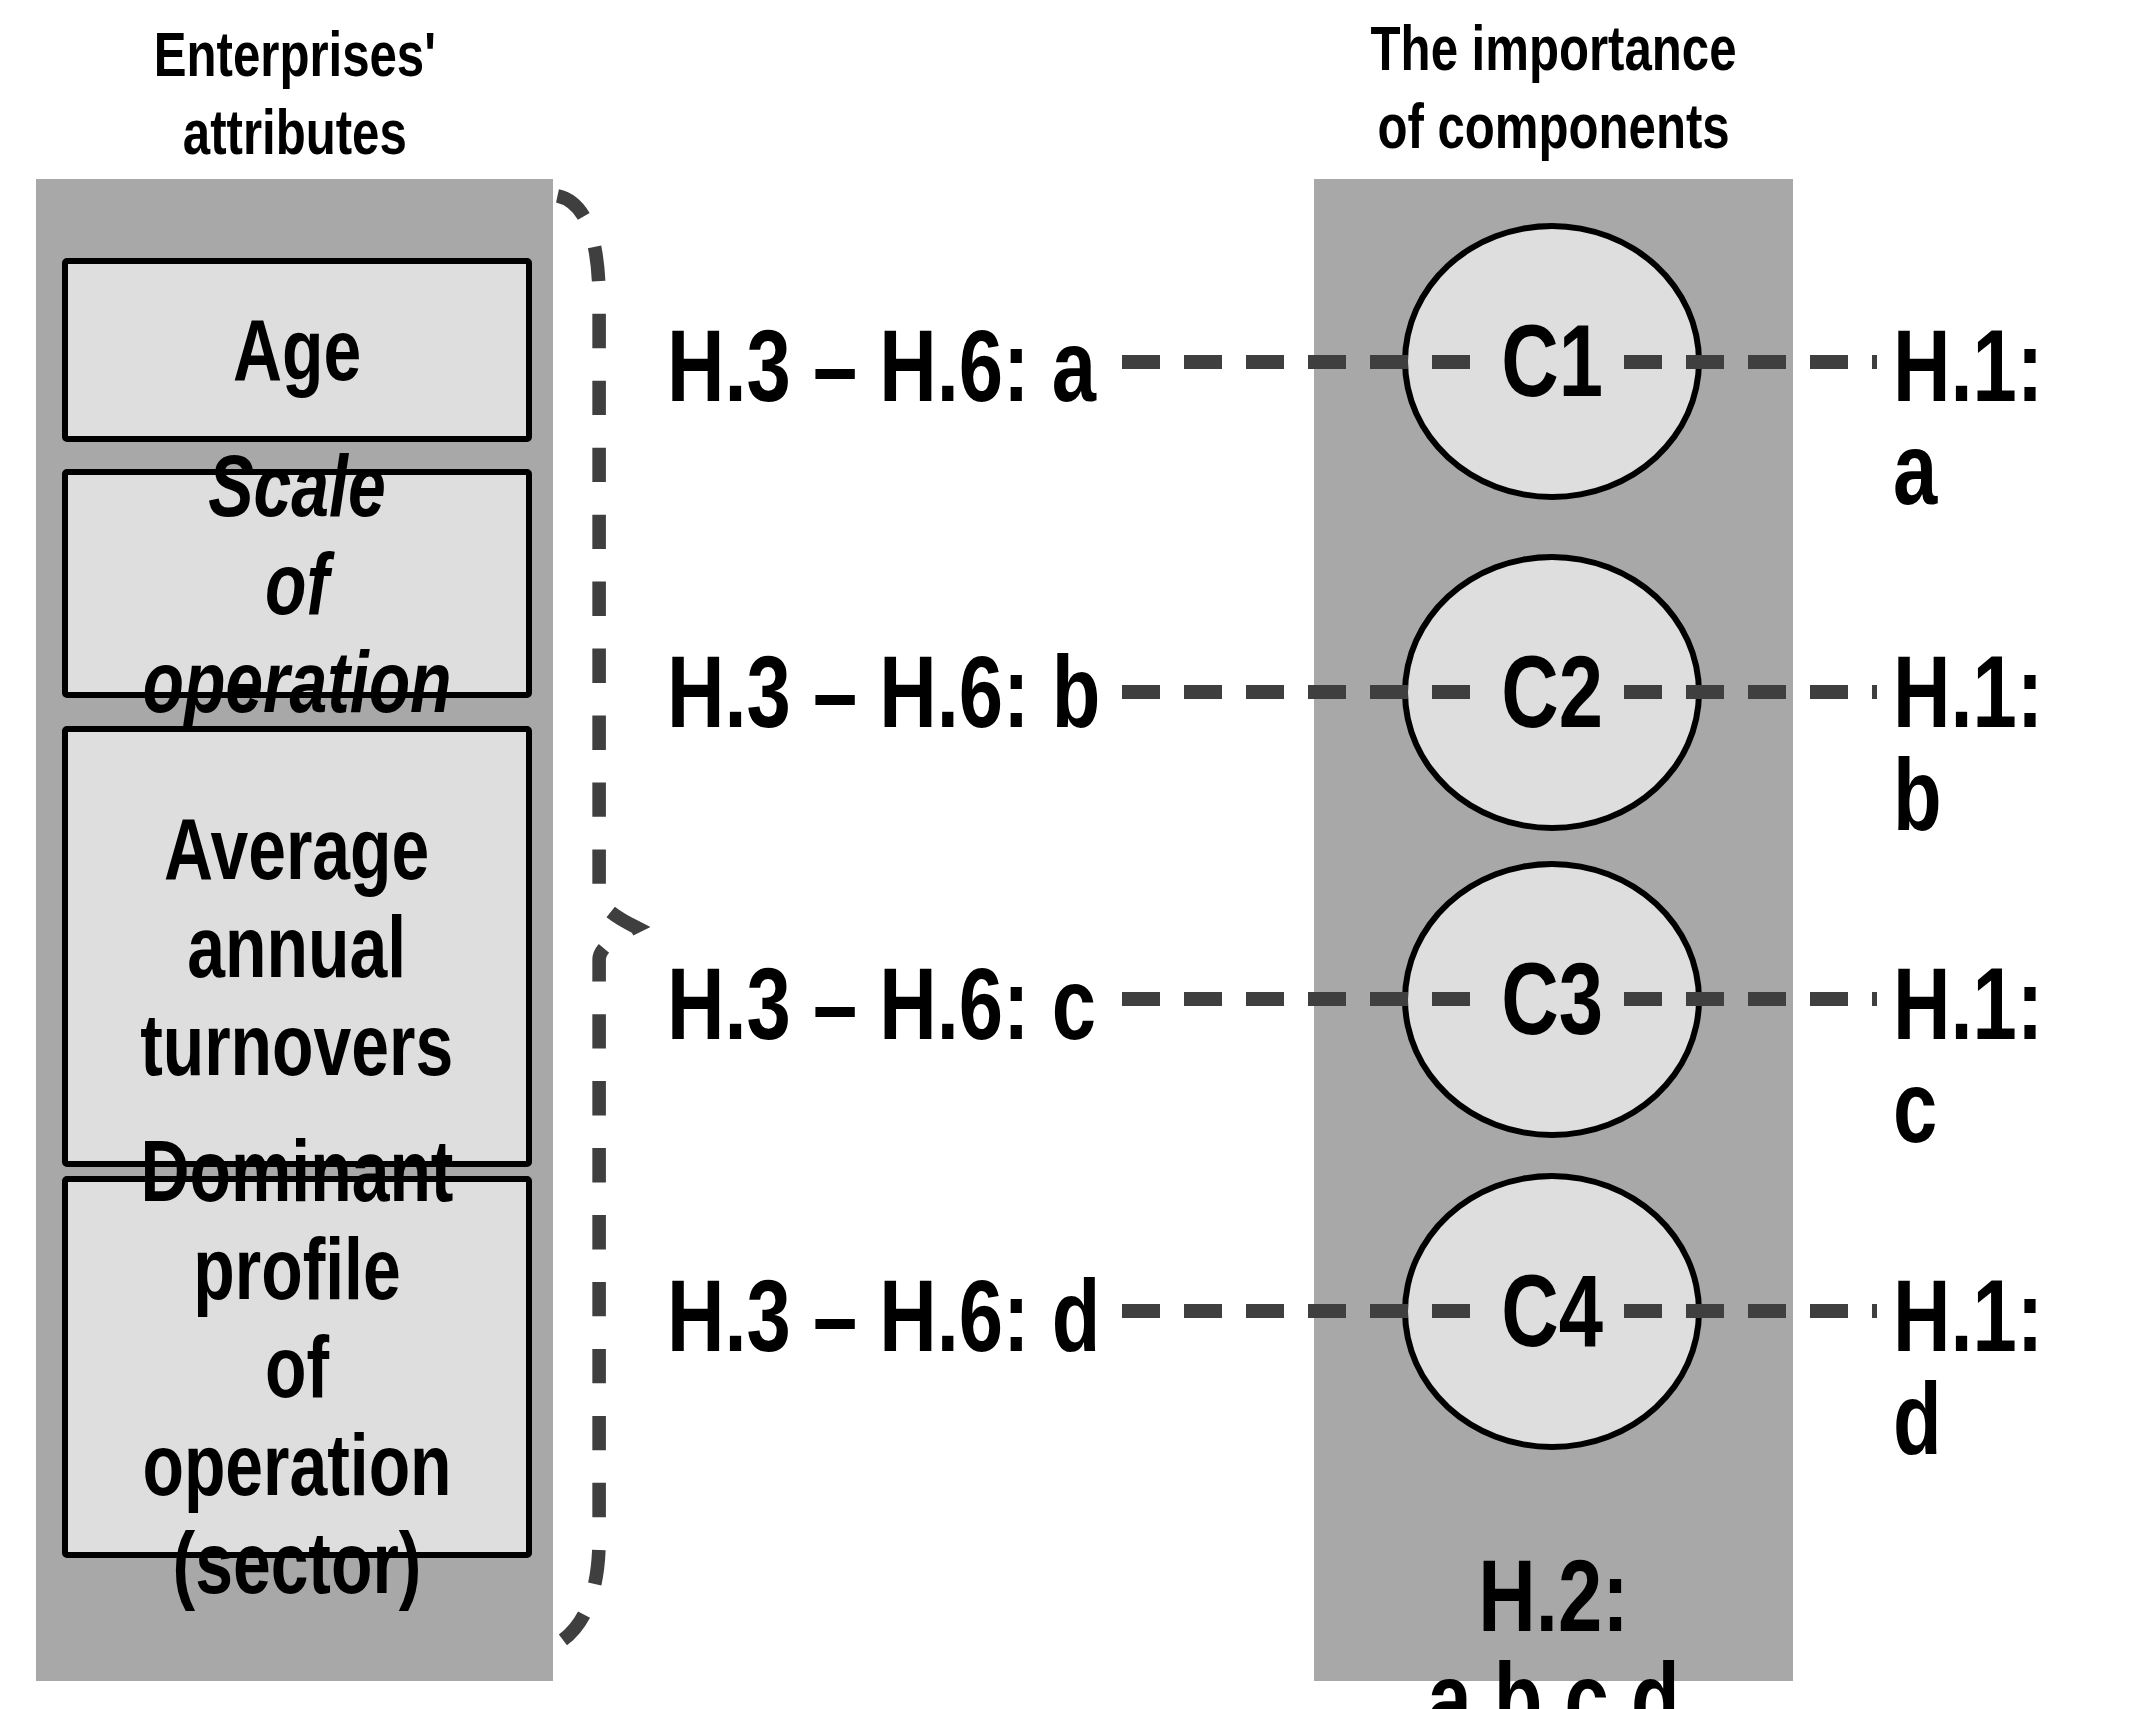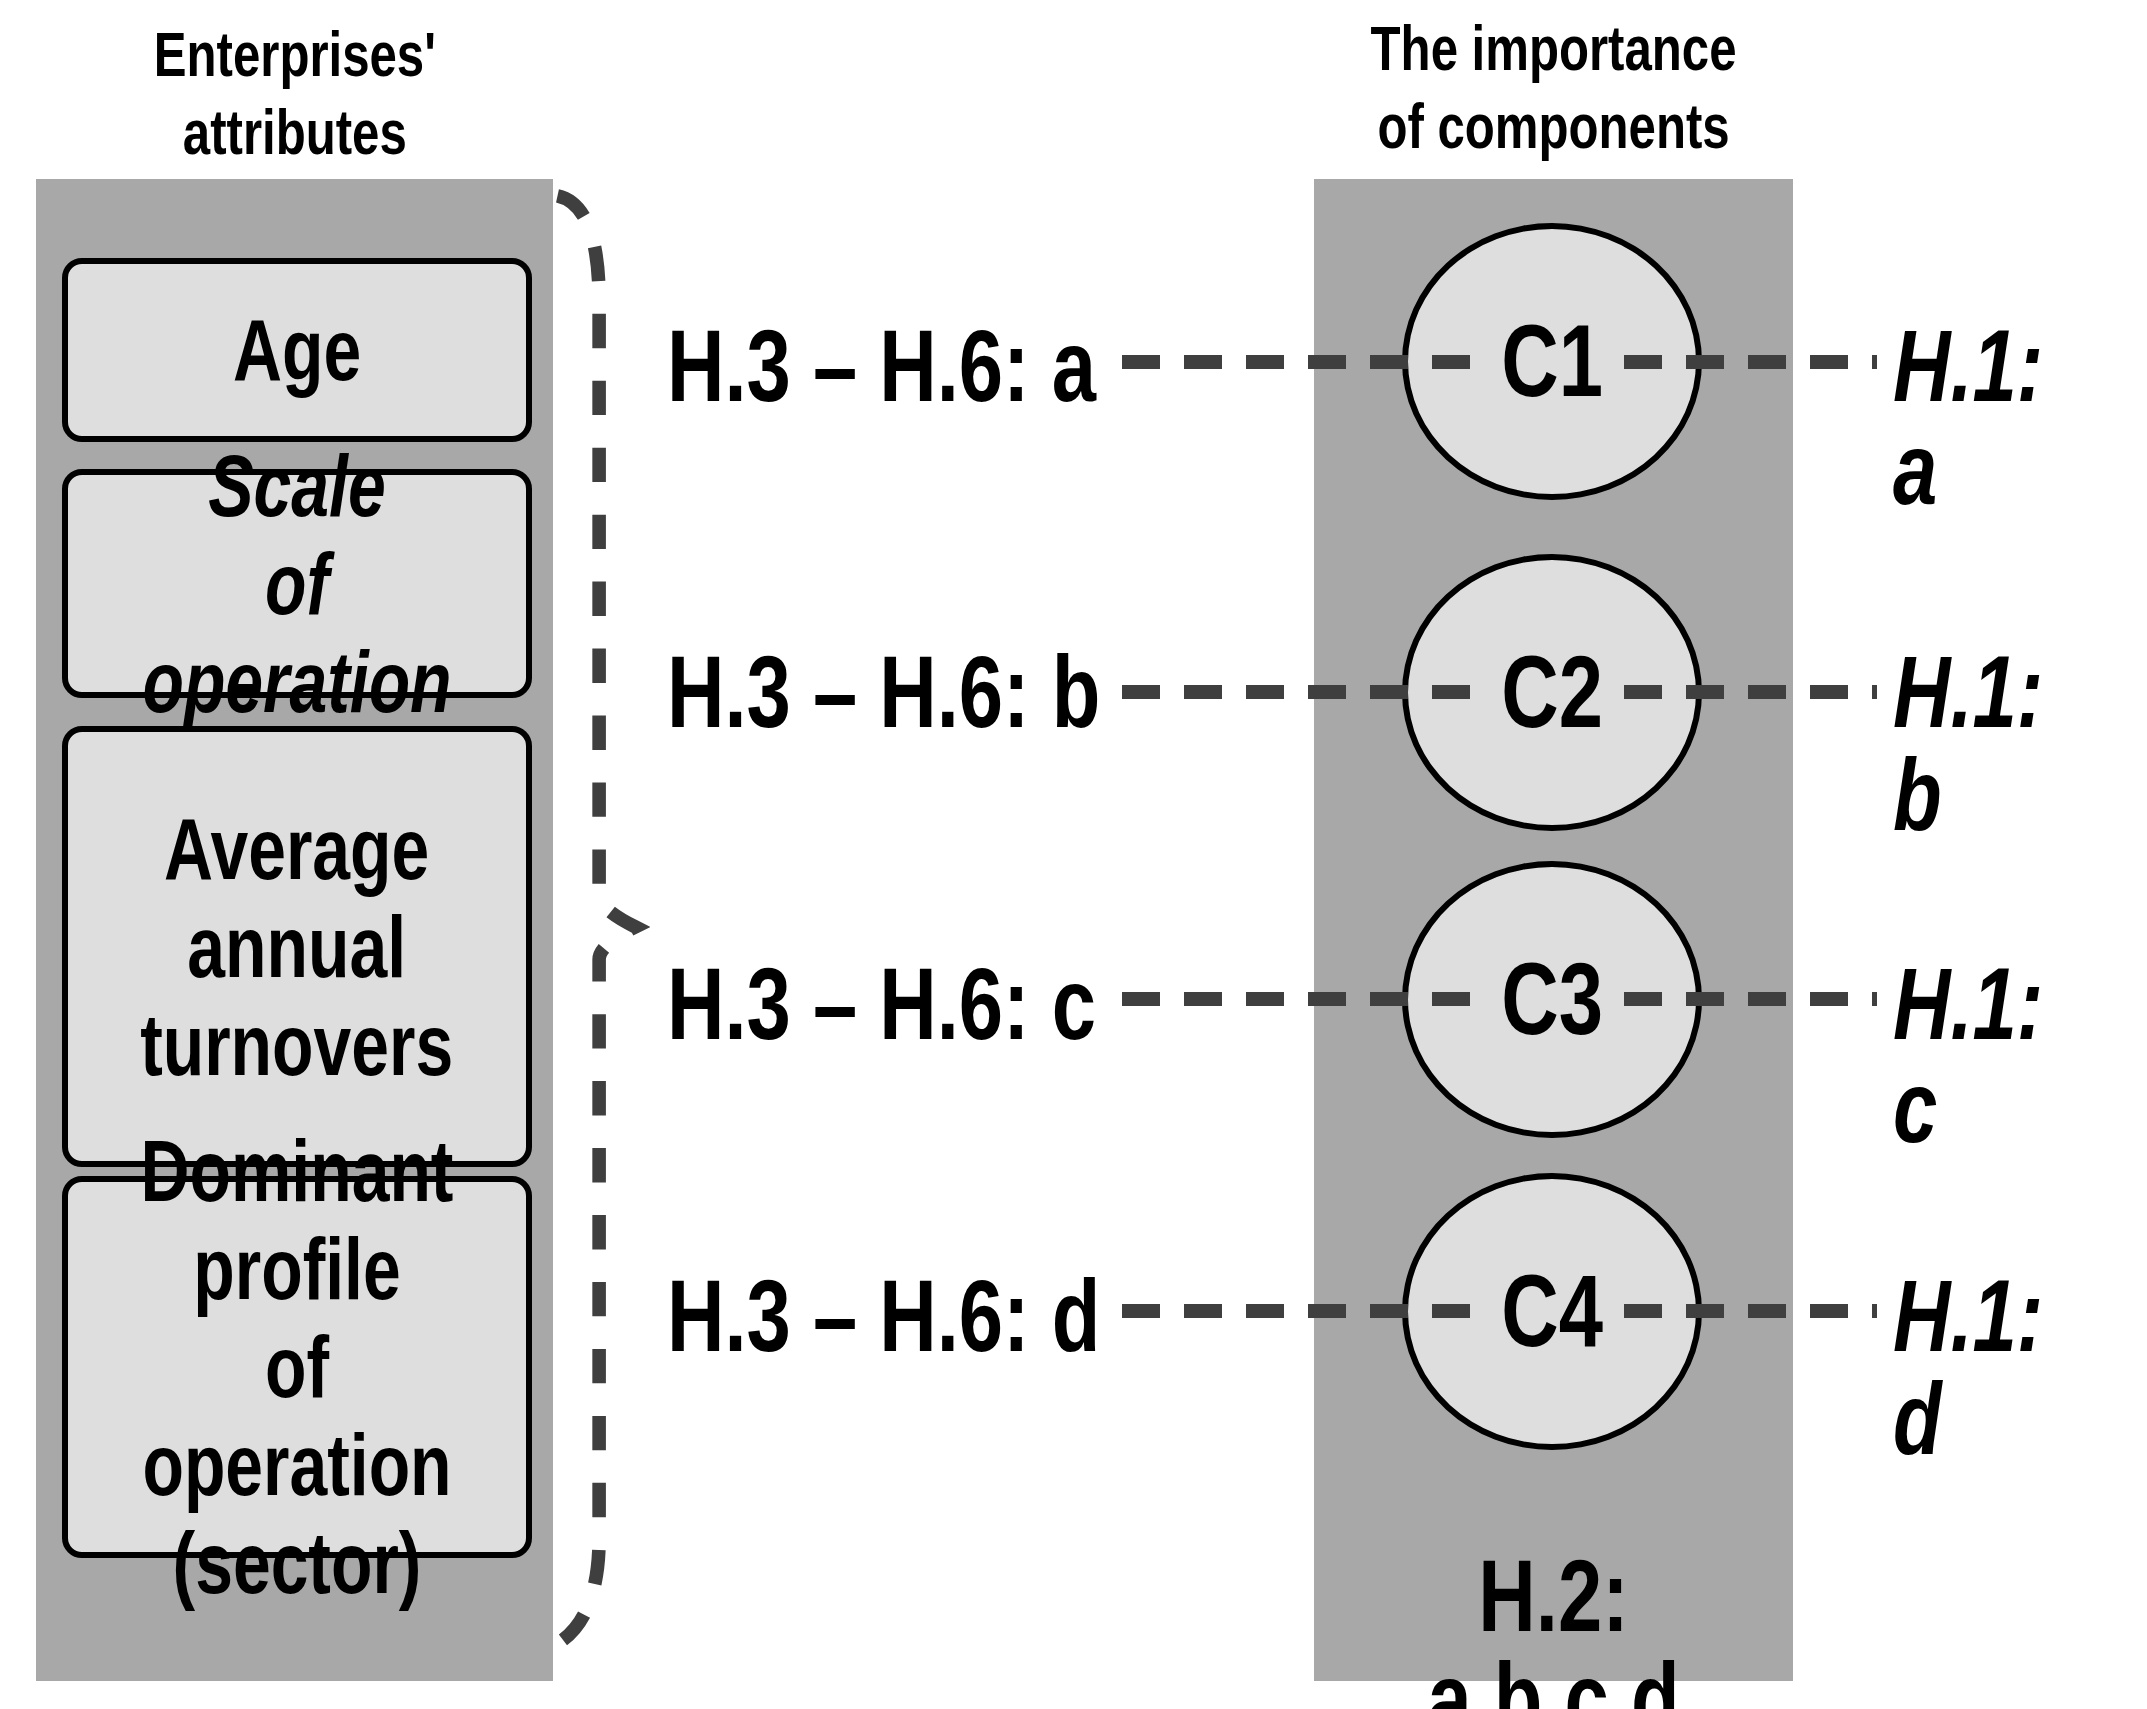--- a/index.html
+++ b/index.html
@@ -13,30 +13,30 @@
 
   .title{font-size:63px;line-height:78px;text-align:center;}
   #left-title{left:36px;top:14.5px;width:517px;}
   #right-title{left:1296px;top:9px;width:516px;}
 
   .panel{background:#a8a8a8;}
   #left-panel{left:36px;top:179px;width:517px;height:1502px;}
   #right-panel{left:1314px;top:179px;width:479px;height:1502px;}
 
   .attr-box{left:62px;width:470px;background:#dedede;border:6.3px solid #000;
-            border-radius:20px;box-sizing:border-box;
+            border-radius:5px;box-sizing:border-box;
             display:flex;align-items:center;justify-content:center;
             font-size:87px;line-height:98px;text-align:center;}
   #attr-box-0{top:258px;height:184px;}
   #attr-box-1{top:469px;height:229px;font-style:italic;}
   #attr-box-2{top:726px;height:441px;}
   #attr-box-3{top:1176px;height:382px;}
 
   .hyp-label{left:667px;font-size:102px;line-height:103px;height:103px;white-space:nowrap;}
-  .imp-label{left:1893px;font-size:102px;line-height:103px;height:103px;white-space:nowrap;font-style:italic;}
+  .imp-label{left:1893px;font-size:102px;line-height:103px;height:103px;white-space:nowrap;}
   .row-y-a{top:315px;} .row-y-b{top:641px;} .row-y-c{top:953px;} .row-y-d{top:1265px;}
 
   .dash-line{height:13.6px;
      background:repeating-linear-gradient(90deg,#3f3f3f 0 38px,transparent 38px 62px);}
   .dash-left{left:1122px;width:366px;}
   .dash-right{left:1624px;width:253px;}
   .dash-y-a{top:355px;} .dash-y-b{top:685px;} .dash-y-c{top:992px;} .dash-y-d{top:1304px;}
 
   .comp-circle{left:1402px;width:300px;height:277px;background:#dedede;
      border:6.3px solid #000;border-radius:50%;box-sizing:border-box;

